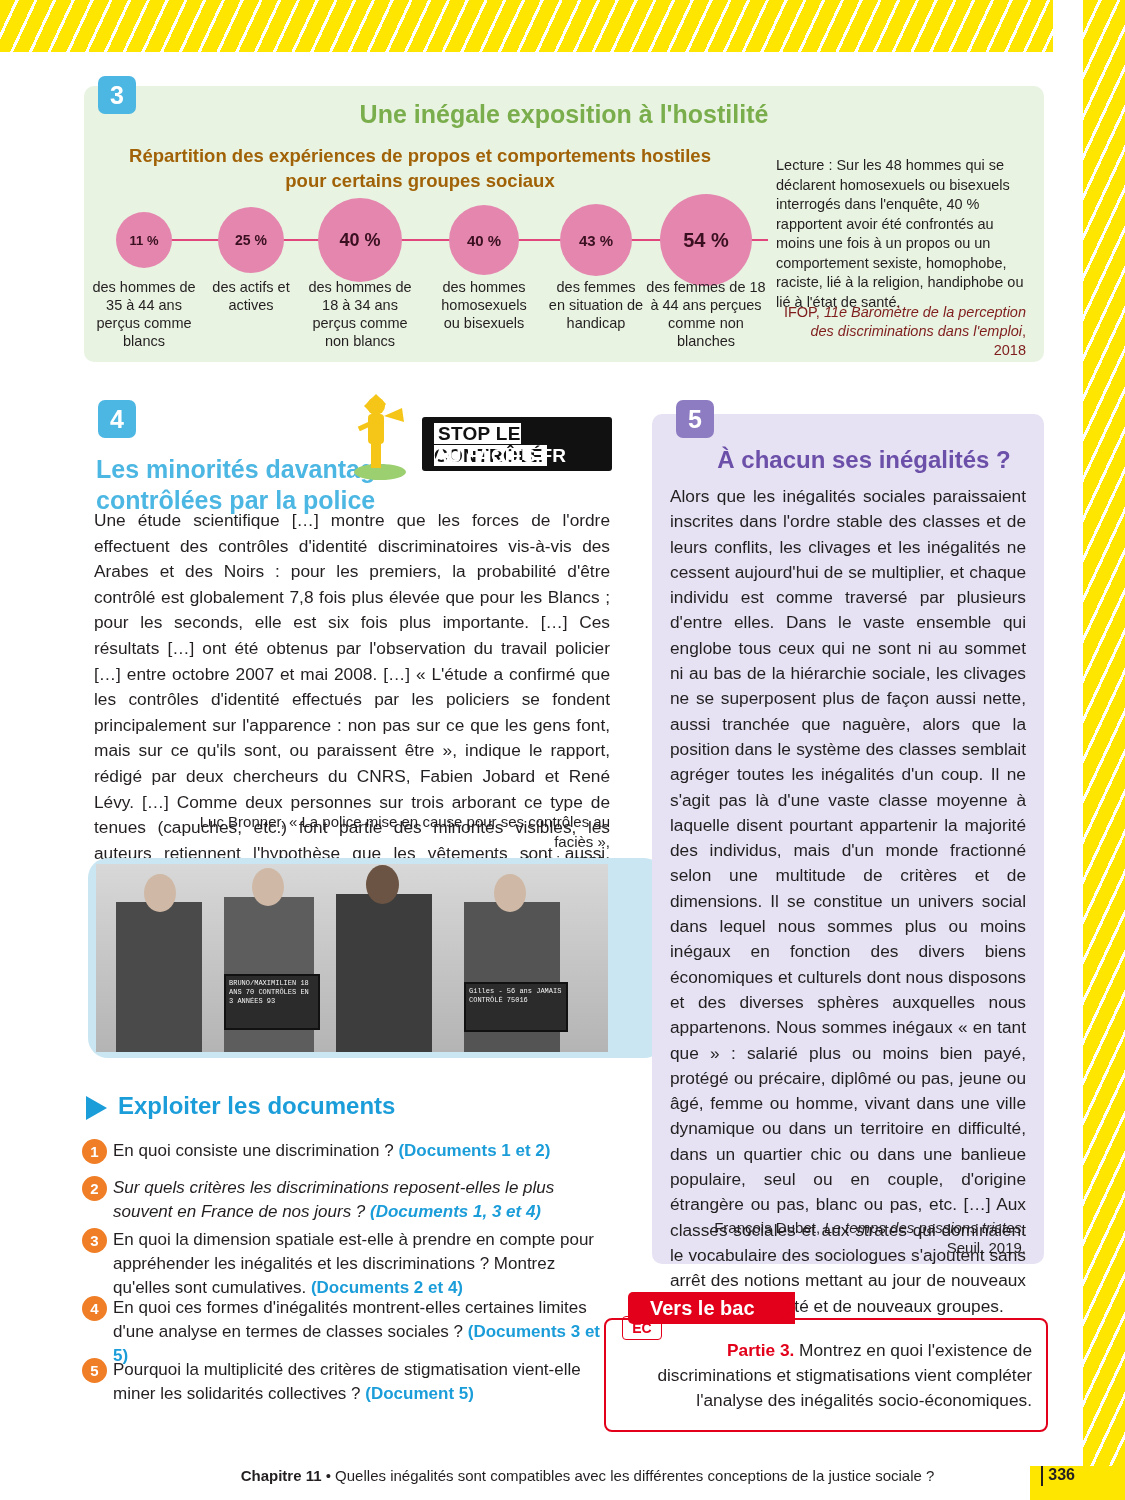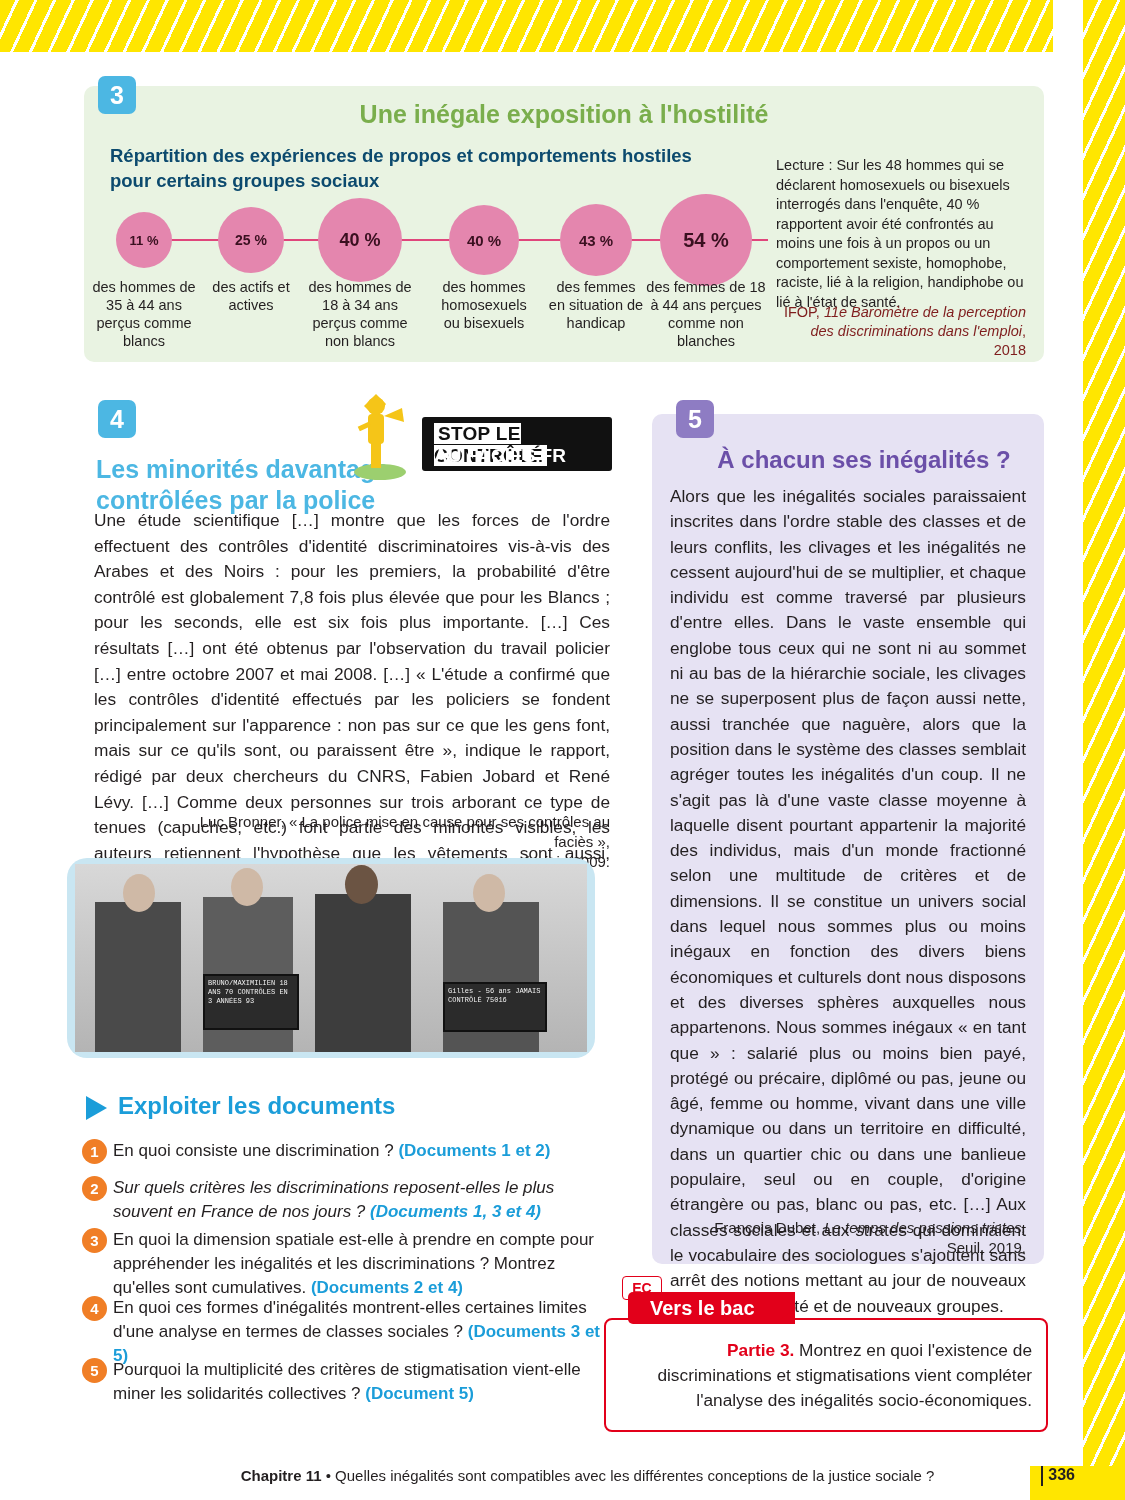--- a/index.html
+++ b/index.html
@@ -41,22 +41,22 @@
   }
   #badge3{left:98px;top:76px;background:#4cb7e3;}
   #badge4{left:98px;top:400px;background:#4cb7e3;}
   #badge5{left:676px;top:400px;background:#8e7cc3;}
 
   .doc3-title{
     position:absolute;left:84px;top:100px;width:960px;text-align:center;
     font-size:25px;font-weight:bold;color:#7aae4c;
   }
   .doc3-sub{
-    position:absolute;left:110px;top:143px;width:620px;
-    font-size:18.5px;font-weight:bold;color:#0c4a6e;line-height:25px;
+    position:absolute;left:110px;top:143px;width:620px;text-align:center;
+    font-size:18.5px;font-weight:bold;color:#a16207;line-height:25px;
   }
   .lecture{
     position:absolute;left:776px;top:156px;width:250px;
     font-size:14.5px;line-height:19.5px;color:#231f20;
   }
   .source-ifop{
     position:absolute;left:776px;top:303px;width:250px;text-align:right;
     font-size:14.5px;line-height:19px;color:#7f1d1d;
   }
   .source-ifop i{font-style:italic;}
@@ -97,22 +97,22 @@
     position:absolute;left:94px;top:508px;width:516px;
     font-size:17.3px;line-height:25.6px;text-align:justify;color:#231f20;
   }
   .doc4-src{
     position:absolute;left:180px;top:812px;width:430px;text-align:right;
     font-size:15px;line-height:20px;color:#231f20;
   }
   .doc4-src i{font-style:italic;}
 
   .photo{
-    position:absolute;left:67px;top:858px;width:528px;height:200px;
-    background:#c9e6f2;border-radius:20px;
+    position:absolute;left:88px;top:858px;width:528px;height:200px;
+    background:#c9e6f2;border-radius:20px;padding-left:48px;
   }
   .photo-inner{
     position:absolute;left:8px;top:6px;width:512px;height:188px;
     background:linear-gradient(#d8d8d8,#b4b4b4);
     overflow:hidden;
   }
   .pp{position:absolute;bottom:0;background:#6f6f6f;}
   .head{position:absolute;border-radius:50%;background:#cfb9a6;}
   .board{
     position:absolute;background:#2b2b2b;border:2px solid #111;
@@ -162,21 +162,21 @@
   .bac-tab{
     position:absolute;left:628px;top:1292px;height:32px;
     background:#e2001a;color:#fff;font-size:20px;font-weight:bold;
     padding:0 40px 0 22px;line-height:32px;border-radius:5px 0 0 5px;
   }
   .bac-tab:after{
     content:"";position:absolute;right:-1px;top:0;border-left:22px solid #e2001a;
     border-top:16px solid transparent;border-bottom:16px solid transparent;
   }
   .ec{
-    position:absolute;left:622px;top:1276px;width:38px;height:22px;border:1.5px solid #e2001a;
+    position:absolute;left:622px;top:1316px;width:38px;height:22px;border:1.5px solid #e2001a;
     border-radius:4px;color:#e2001a;font-size:14px;font-weight:bold;text-align:center;line-height:22px;
   }
   .bac-text{
     position:absolute;left:612px;top:1338px;width:420px;
     font-size:17.3px;line-height:25px;color:#231f20;text-indent:78px;text-align:right;
   }
   .bac-text b{color:#e2001a;}
 
   
   .footer{

